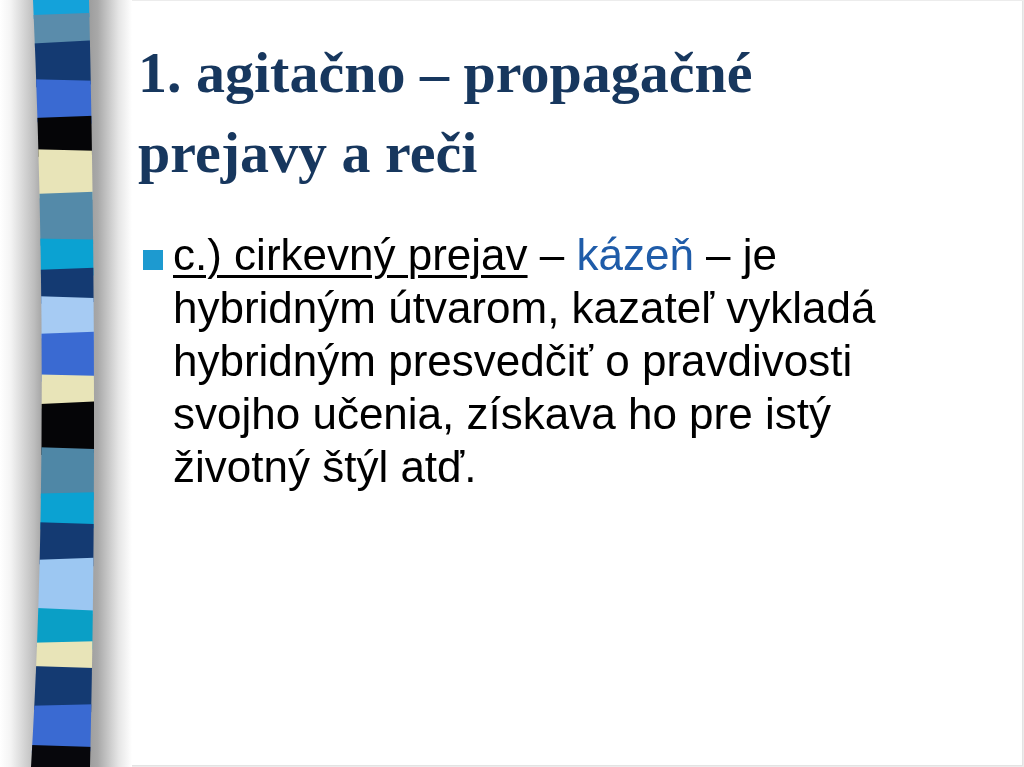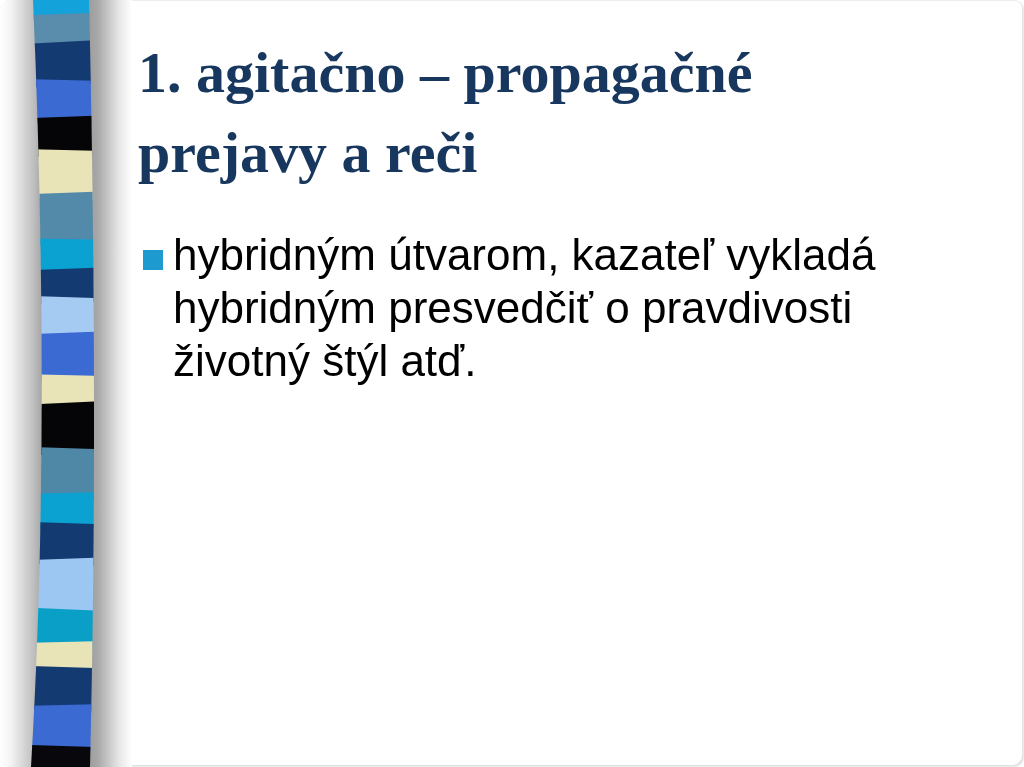--- a/index.html
+++ b/index.html
@@ -4,21 +4,20 @@
 <style>
   html, body { margin: 0; padding: 0; background: #ffffff; }
   .slide {
     position: relative;
     width: 1024px;
     height: 767px;
     background: var(--bg, #ffffff);
     overflow: hidden;
     box-shadow: inset 0 0 0 1px #ececec, inset -2px -2px 0 #e3e3e3;
     font-family: "Liberation Sans", sans-serif;
-    border-radius: 10px;
   }
 
   
   .ribbon-area {
     position: absolute;
     left: 0; top: 0;
     width: 132px; height: 767px;
     background: linear-gradient(to right,
       #ffffff 0%, #f4f4f4 8%, #bdbdbd 26%, #949494 36%,
       #8e8e8e 58%, #a8a8a8 74%, #e6e6e6 90%, #ffffff 100%);
@@ -103,18 +102,20 @@
   </div>
 
   <h1 class="title">
     <span class="title-line">1. agitačno – propagačné</span>
     <span class="title-line">prejavy a reči</span>
   </h1>
 
   <span class="bullet-marker"></span>
 
   <div class="bullet-text">
+      <div class="line"><span class="seg-underline">c.) cirkevný prejav</span><span> – </span><span class="seg-accent">kázeň</span><span> – je</span></div>
       <div class="line"><span>hybridným útvarom, kazateľ vykladá</span></div>
       <div class="line"><span>hybridným presvedčiť o pravdivosti</span></div>
+      <div class="line"><span>svojho učenia, získava ho pre istý</span></div>
       <div class="line"><span>životný štýl atď.</span></div>
     </div>
 
 </div>
 
 </body></html>

